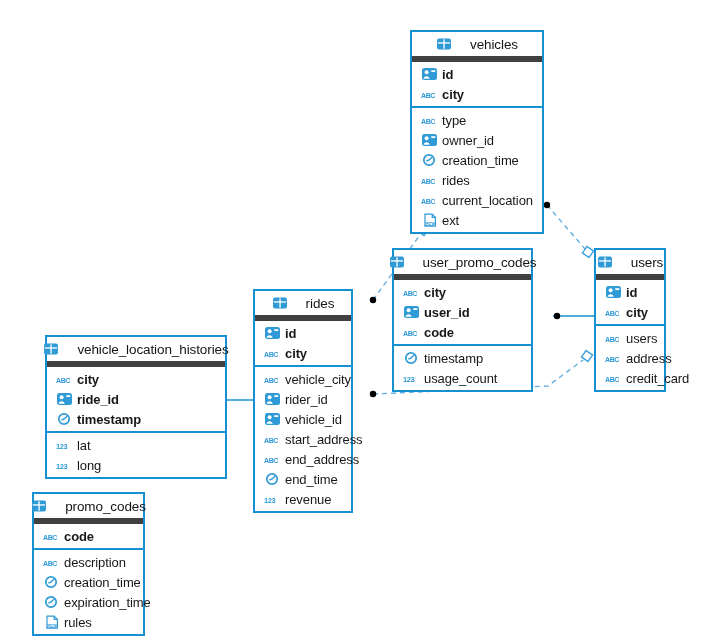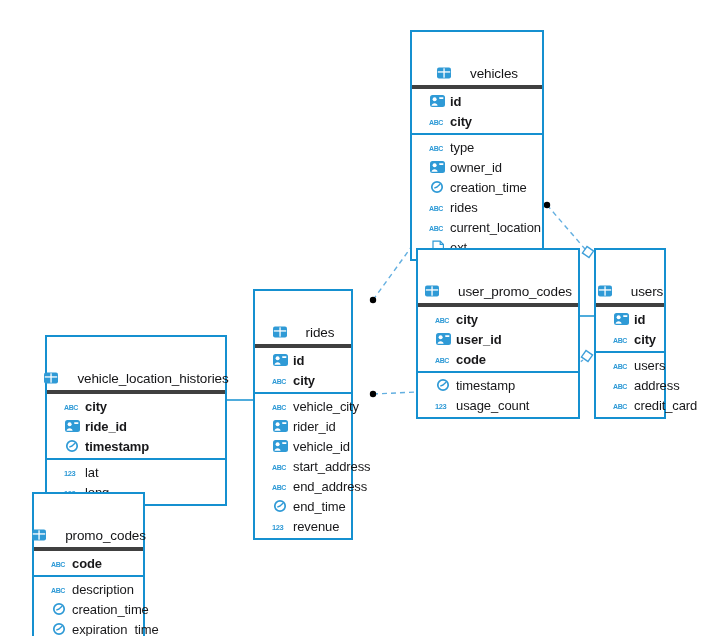--- a/index.html
+++ b/index.html
@@ -28,28 +28,27 @@
     border: 2px solid #1590d0;
     box-sizing: border-box;
     z-index: 2;
   }
   .tbl-header {
     display: flex;
     justify-content: center;
     align-items: center;
     gap: 18px;
     height: 24px;
-    border-bottom: 4px solid #404040;
+    border-bottom: 6px solid #404040;
     font-size: 13.5px;
     color: #141416;
     white-space: nowrap;
     letter-spacing: -0.1px;
-    margin-top: 29px;
-  }
-  .sec { padding: 2px 12px; }
+  }
+  .sec { padding: 2px 4px; }
   .sec.pk { border-bottom: 2px solid #1590d0; }
   .row {
     display: flex;
     align-items: center;
     height: 20px;
     padding: 0 5px;
     font-size: 13px;
     color: #18181a;
     white-space: nowrap;
     letter-spacing: -0.1px;
@@ -171,21 +170,21 @@
               <svg width="18" height="15" viewBox="0 0 18 15">
                 <path d="M4 1.2 H11.2 L14.4 4.4 V13.2 H4 Z" fill="none" stroke="#2f9ad6" stroke-width="1.2"></path>
                 <path d="M11.2 1.2 V4.4 H14.4" fill="none" stroke="#2f9ad6" stroke-width="1.2"></path>
                 <text x="3.2" y="12.8" font-size="4.6" font-weight="bold" fill="#2f9ad6" font-family="Liberation Sans, sans-serif">JSON</text>
               </svg>
             </span>
             <span class="fname">ext</span>
           </div>
         </div>
       </div>
-      <div class="tbl" style="left: 416px; top: 248px; width: 164px;">
+      <div class="tbl" style="left: 392px; top: 248px; width: 141px;">
         <div class="tbl-header">
           <span class="hicon">
             <svg width="16" height="14" viewBox="0 0 16 14">
               <rect x="1" y="1.5" width="14" height="11" rx="2" fill="#2f9ad6"></rect>
               <rect x="1.8" y="5.3" width="12.4" height="1.3" fill="#fff"></rect>
               <rect x="7.4" y="2.3" width="1.3" height="9.4" fill="#fff"></rect>
             </svg>
           </span>
           <span>user_promo_codes</span>
         </div>

